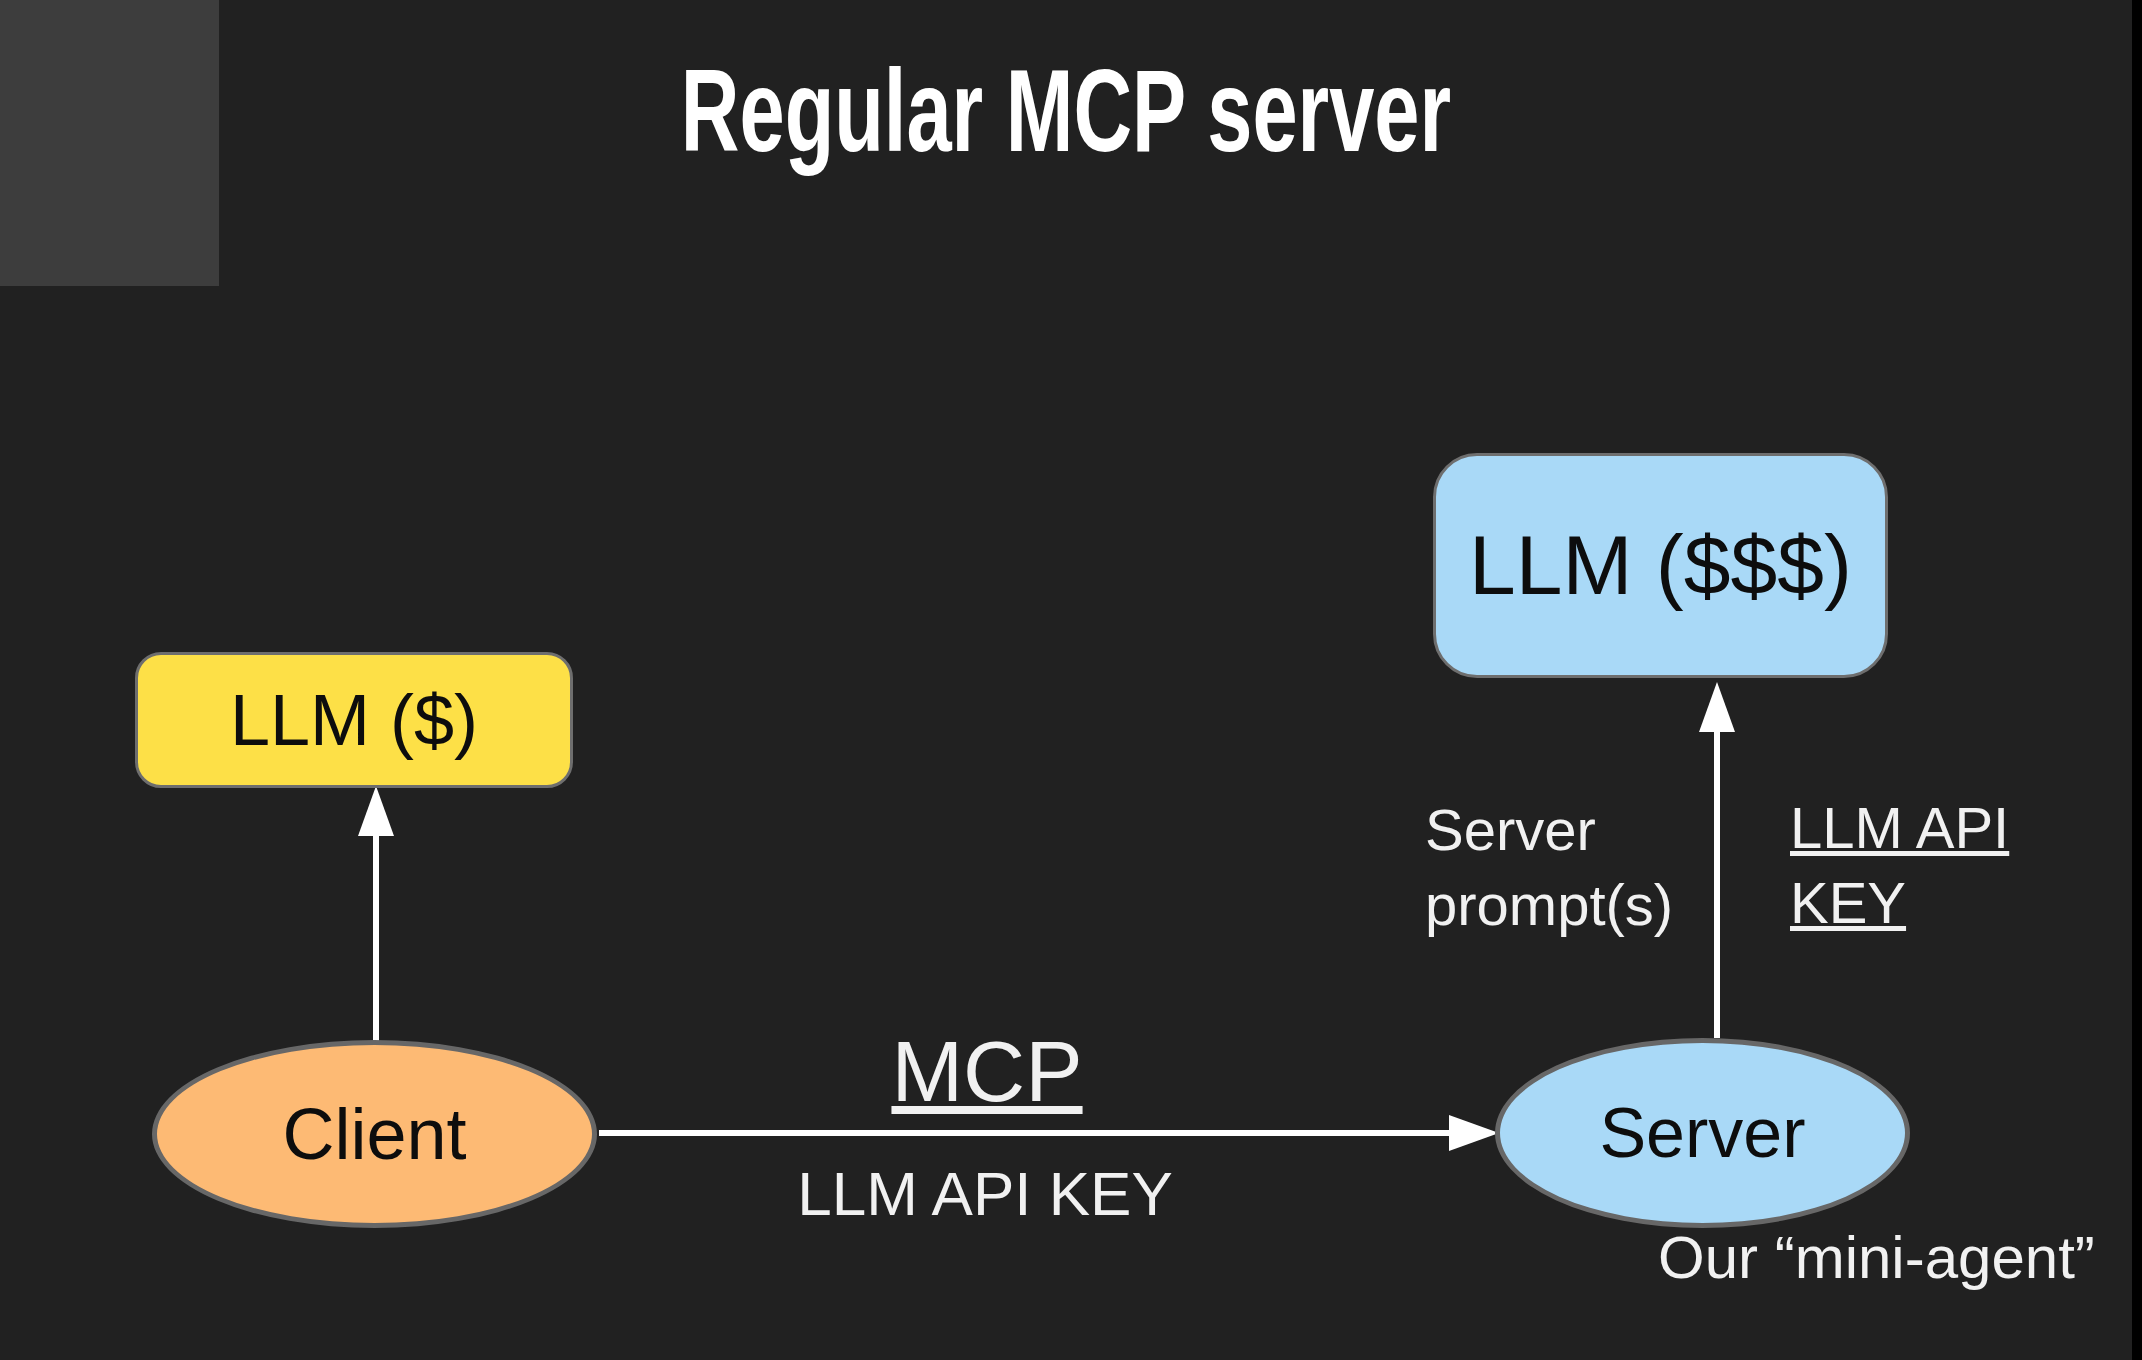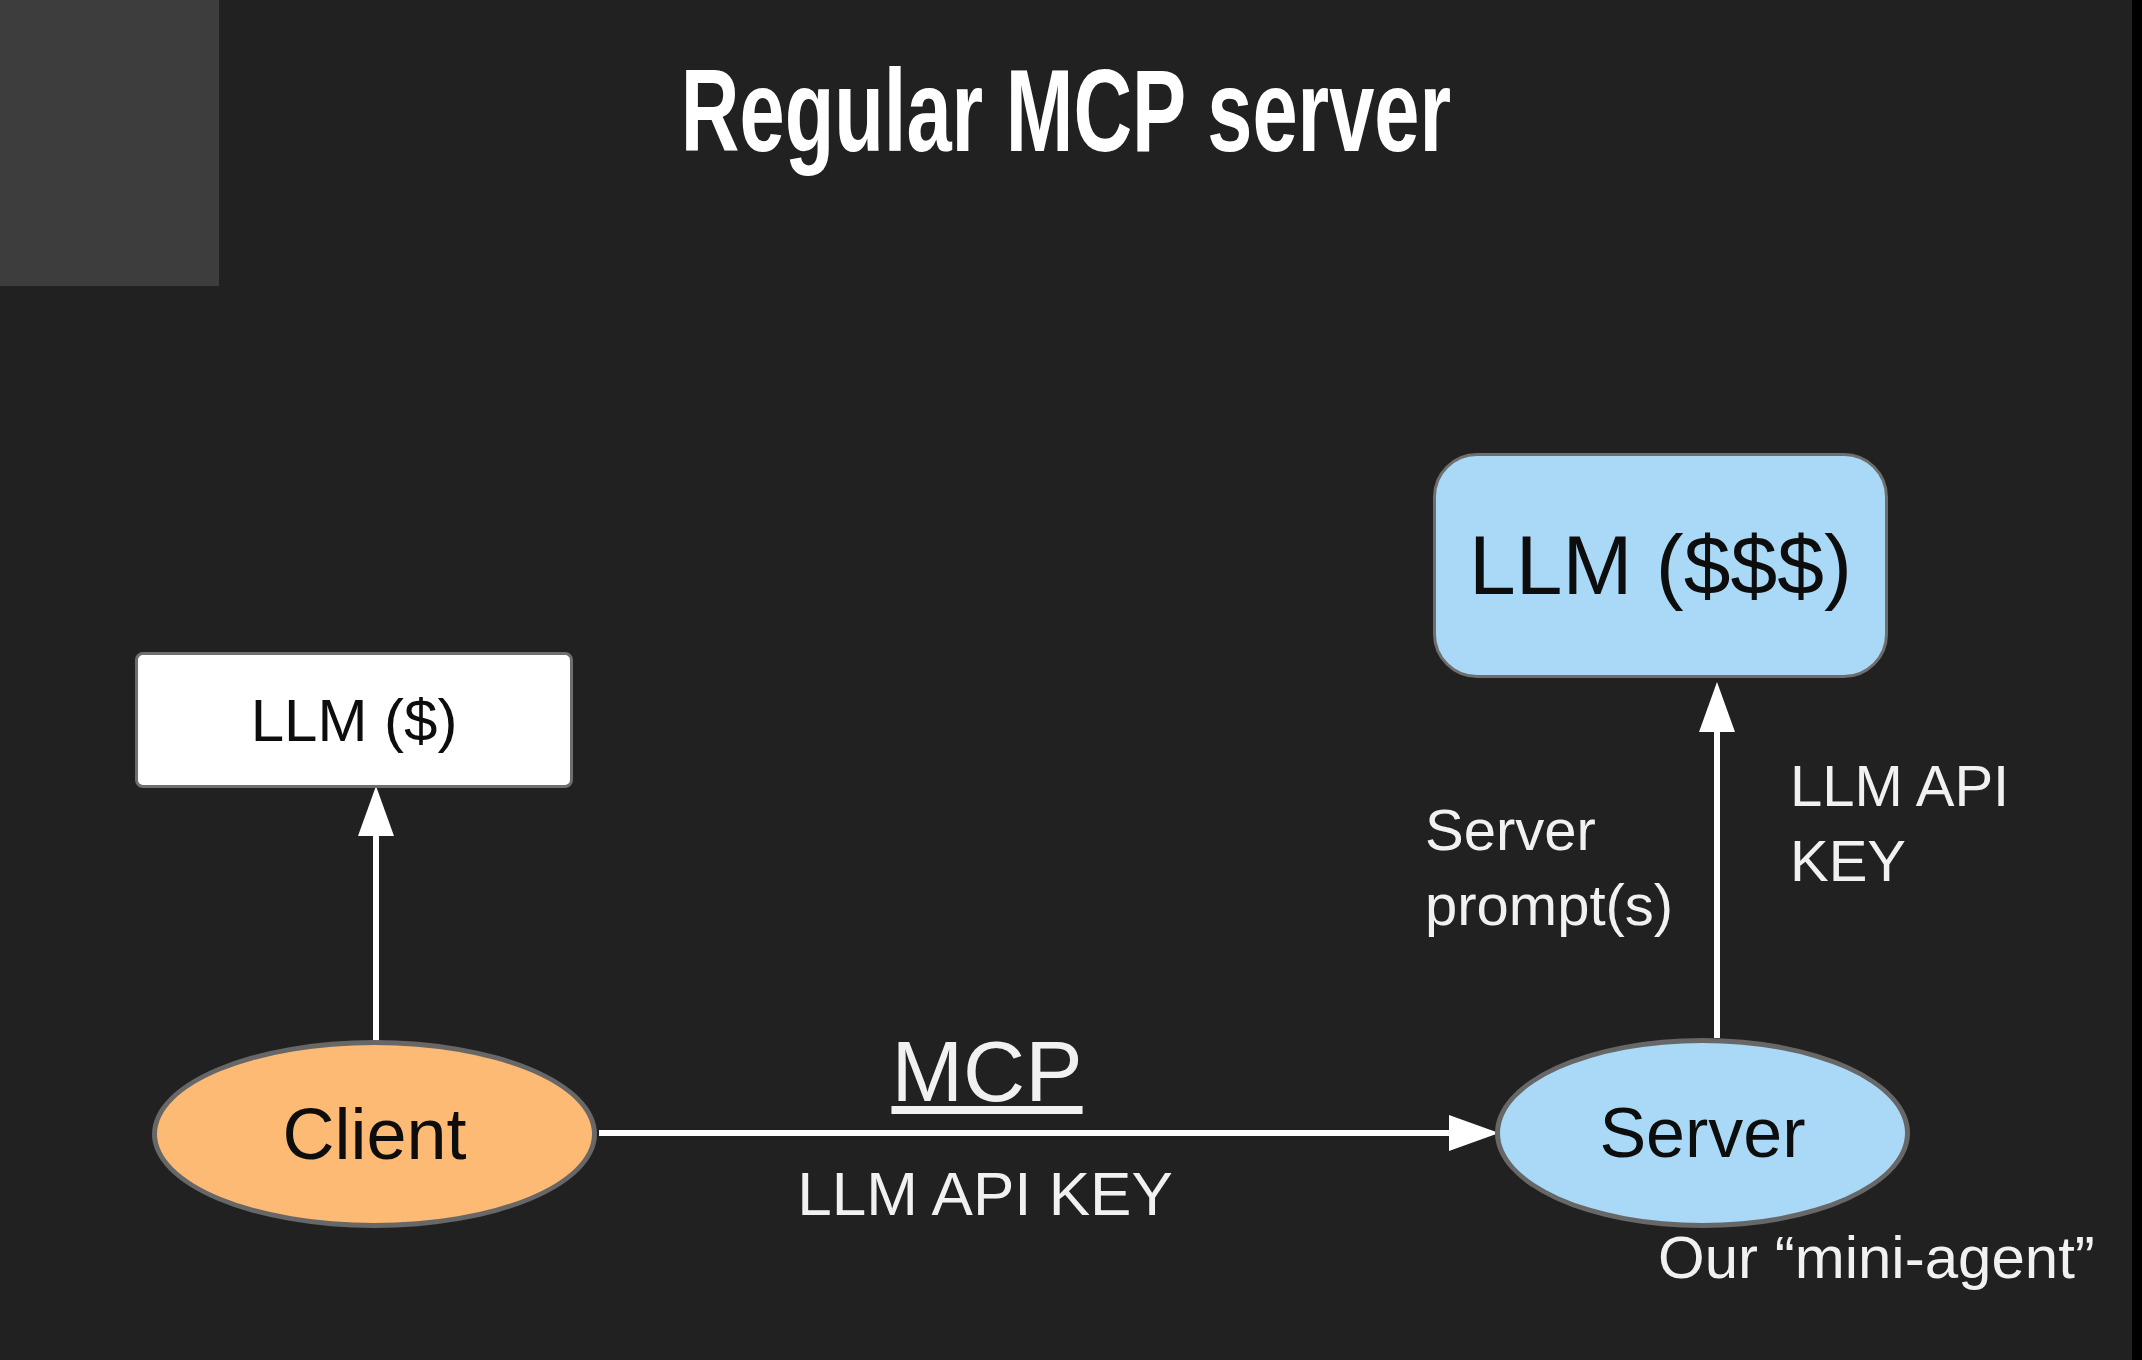--- a/index.html
+++ b/index.html
@@ -35,24 +35,24 @@
     display: flex;
     align-items: center;
     justify-content: center;
     color: #0d0d0d;
     box-sizing: border-box;
     white-space: nowrap;
   }
   .box-green {
     left: 135px; top: 652px;
     width: 438px; height: 136px;
-    background: #ffffff;
+    background: #fde047;
     border: 3px solid #6e6e6e;
-    border-radius: 8px;
-    font-size: 60px;
+    border-radius: 26px;
+    font-size: 72px;
   }
   .box-blue {
     left: 1433px; top: 453px;
     width: 455px; height: 225px;
     background: #a9d9f7;
     border: 3px solid #6e6e6e;
     border-radius: 44px;
     font-size: 84px;
   }
   .ellipse-green {
@@ -93,21 +93,21 @@
     left: 985px; top: 1163px;
     transform: translateX(-50%);
     font-size: 62px;
   }
   .prelabel {
     white-space: pre-line;
     line-height: 1.3;
     font-size: 58px;
   }
   .label-server-prompts { left: 1425px; top: 792px; }
-  .label-apikey-right  { left: 1790px; top: 748px; }
+  .label-apikey-right  { left: 1790px; top: 790px; text-decoration: underline; }
   .label-mini-agent {
     left: 1638px; top: 1228px;
     font-size: 60px;
     margin-left: 20px;
   }
 </style>
 </head>
 <body>
 
 <div class="stage">

